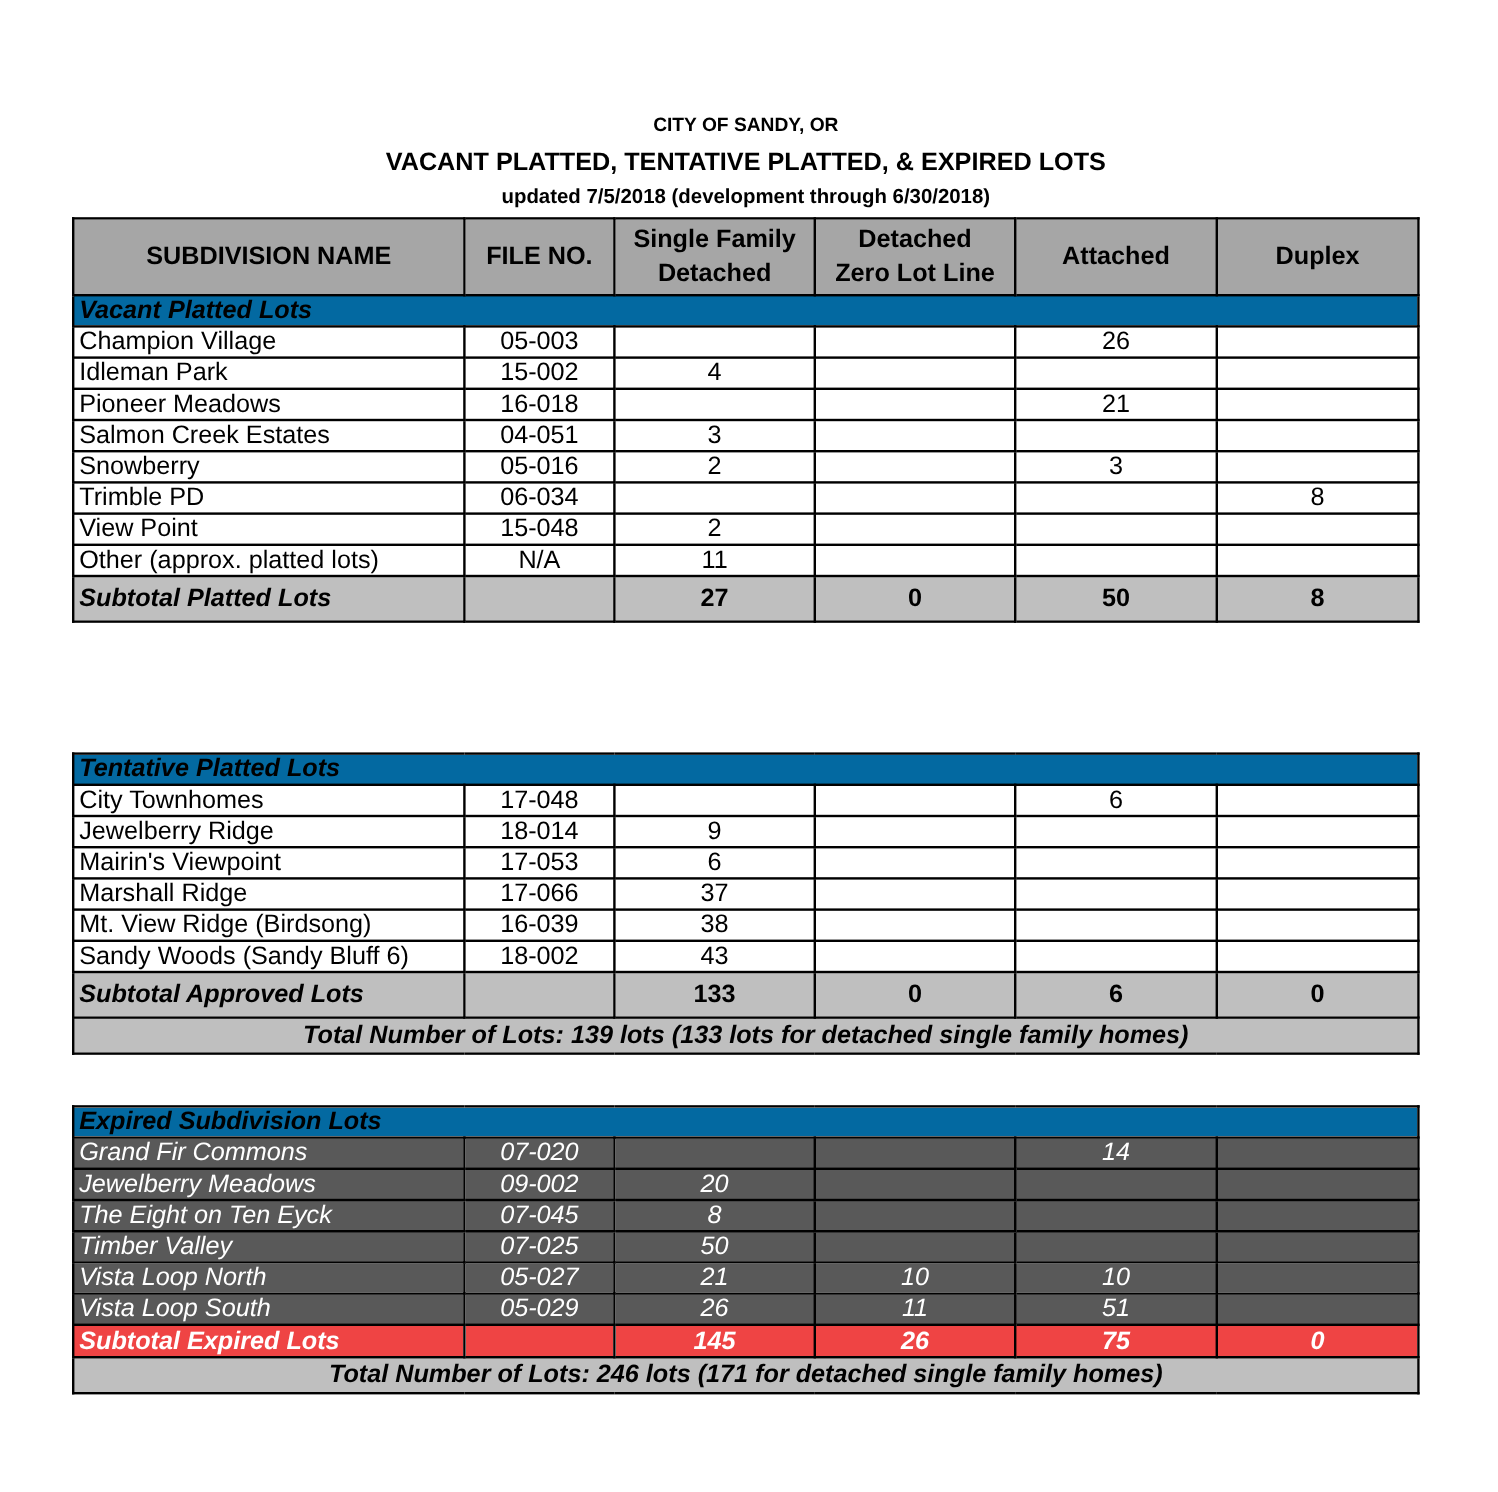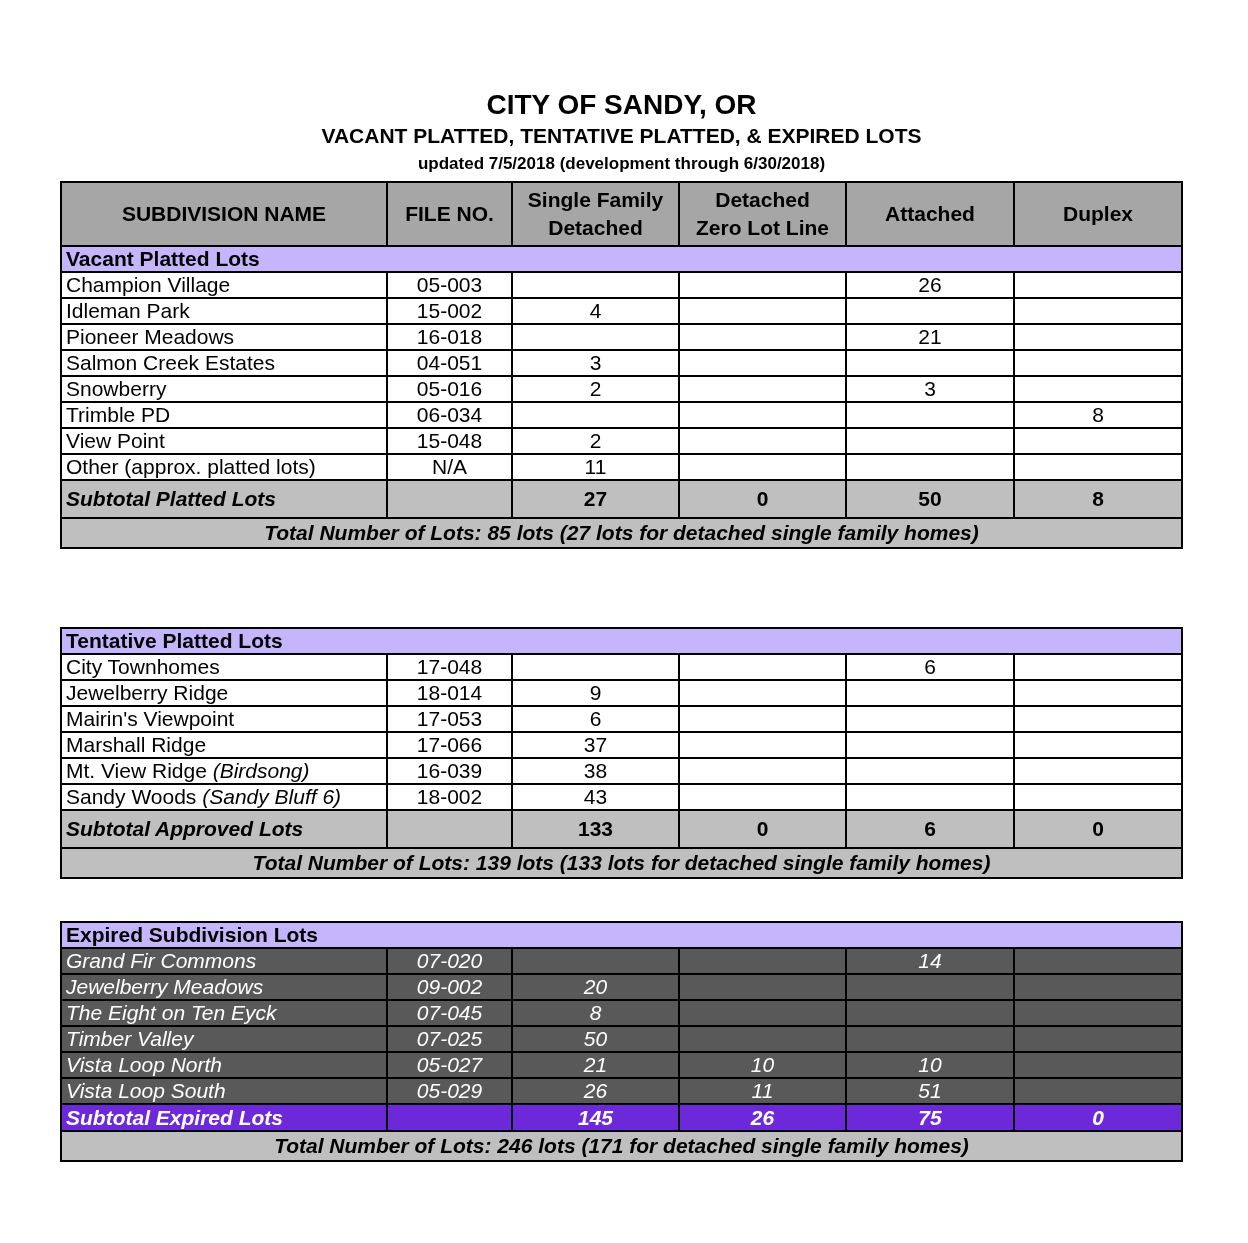--- a/index.html
+++ b/index.html
@@ -1,35 +1,35 @@
 <!DOCTYPE html>
 <html><head>
 <meta charset="utf-8">
 <style>
   html, body { margin: 0; padding: 0; background: #ffffff; }
   body { width: 1248px; height: 1243px; position: relative; font-family: "Liberation Sans", sans-serif; color: #000; }
   .titles { position: absolute; left: 0; width: 1243px; top: 88px; text-align: center; font-weight: bold; }
-  .t1 { font-size: 28px; line-height: 34px; }
+  .t1 { font-size: 16px; line-height: 34px; }
   .t2 { font-size: 21px; line-height: 28px; }
   .t3 { font-size: 17px; line-height: 28px; }
   table { position: absolute; left: 60px; width: 1121px; border-collapse: collapse; table-layout: fixed; }
   td, th { border: 2px solid #000; padding: 0 4px; font-size: 21px; white-space: nowrap; overflow: hidden; }
   col.c1 { width: 326px; } col.c2 { width: 125px; } col.c3 { width: 167px; }
   col.c4 { width: 167px; } col.c5 { width: 168px; } col.c6 { width: 168px; }
   .hdr th { background: #a6a6a6; font-weight: bold; height: 62px; line-height: 28px; text-align: center; }
   .hdr th.left { text-align: center; }
-  .sec td { background: #c4b5fd; font-weight: bold; height: 24px; line-height: 24px; }
+  .sec td { background: #0369a1; font-weight: bold; font-style: italic; height: 24px; line-height: 24px; }
   .row td { height: 24px; line-height: 24px; background: #fff; }
   .row td.num, .row td.file { text-align: center; }
   .sub td { background: #bfbfbf; font-weight: bold; height: 36px; line-height: 36px; text-align: center; margin-left: 42px; }
   .sub td.label { text-align: left; font-style: italic; }
   .tot td { background: #bfbfbf; font-weight: bold; font-style: italic; text-align: center; height: 28px; line-height: 28px; }
   .exp .row td { background: #595959; color: #fff; font-style: italic; }
-  .exp .sub td { background: #6d28d9; color: #fff; font-style: italic; height: 25px; line-height: 25px; }
-  .note { font-style: italic; }
+  .exp .sub td { background: #ef4444; color: #fff; font-style: italic; height: 25px; line-height: 25px; }
+  .note { }
   #t1 { top: 181px; } #t2 { top: 627px; } #t3 { top: 921px; }
 </style>
 </head>
 <body>
 
 <div class="titles">
   <div class="t1">CITY OF SANDY, OR</div>
   <div class="t2">VACANT PLATTED, TENTATIVE PLATTED, &amp; EXPIRED LOTS</div>
   <div class="t3">updated 7/5/2018 (development through 6/30/2018)</div>
 </div>
@@ -124,23 +124,20 @@
     </tbody>
   <tbody>
       <tr class="sub">
     <td class="label">Subtotal Platted Lots</td>
         <td></td>
     <td>27</td>
         <td>0</td>
     <td>50</td>
         <td>8</td>
   </tr>
-  <tr class="tot">
-        <td colspan="6">Total Number of Lots: 85 lots (27 lots for detached single family homes)</td>
-      </tr>
 </tbody>
   </table>
 
 <table id="t2">
   <colgroup>
       <col class="c1">
       <col class="c2">
       <col class="c3">
       <col class="c4">
       <col class="c5">

